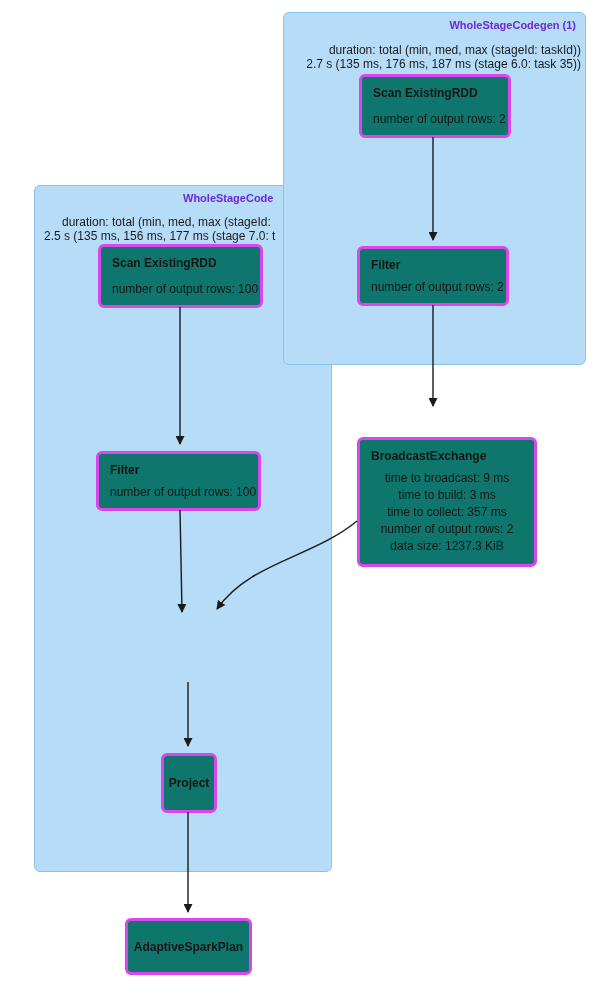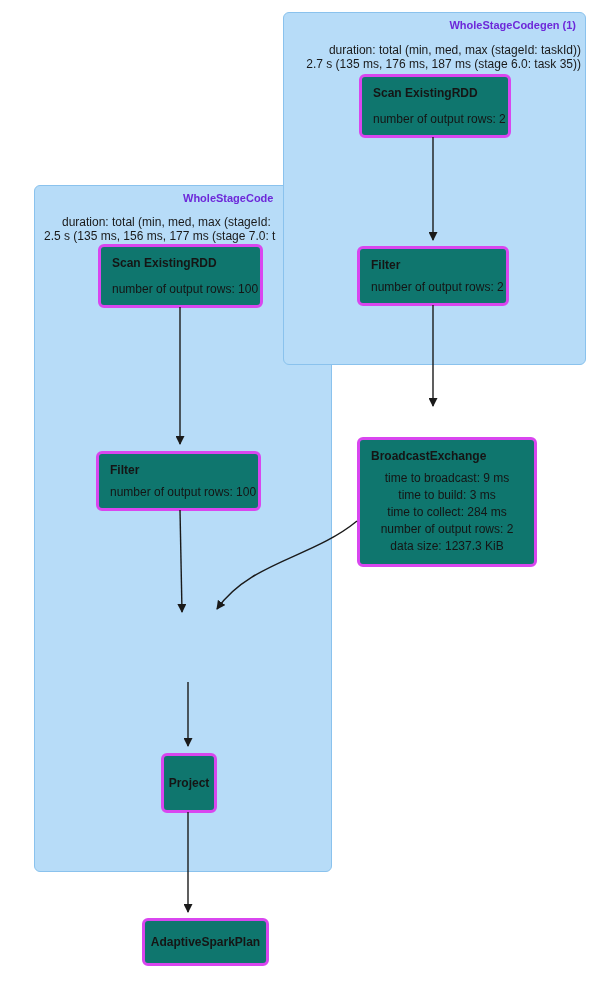--- a/index.html
+++ b/index.html
@@ -122,27 +122,27 @@
       <span class="node-title">Filter</span>
       <span class="metric">number of output rows: 2</span>
     </div>
   </div>
 
   <div class="node z3" style="left:357px;top:413px;width:180px;height:130px;margin-top:24px;">
     <span class="node-title">BroadcastExchange</span>
     <span class="metrics">
       <span class="metric">time to broadcast: 9 ms</span>
       <span class="metric">time to build: 3 ms</span>
-      <span class="metric">time to collect: 284 ms</span>
+      <span class="metric">time to collect: 357 ms</span>
       <span class="metric">number of output rows: 2</span>
       <span class="metric">data size: 1237.3 KiB</span>
     </span>
   </div>
 
-  <div class="node center z3" style="left:142px;top:918px;width:127px;height:48px;">
+  <div class="node center z3" style="left:125px;top:918px;width:127px;height:57px;">
     <span class="node-title">AdaptiveSparkPlan</span>
   </div>
 
   <svg class="edges" viewBox="0 0 614 997">
     <defs>
       <marker id="arrow" markerUnits="userSpaceOnUse" markerWidth="10" markerHeight="9" refX="8" refY="4.5" orient="auto">
         <path d="M0,0 L9,4.5 L0,9 z" fill="#1a1a1a"></path>
       </marker>
     </defs>
     <path d="M433,137 L433,240" stroke="#1a1a1a" stroke-width="1.4" fill="none" marker-end="url(#arrow)"></path>

